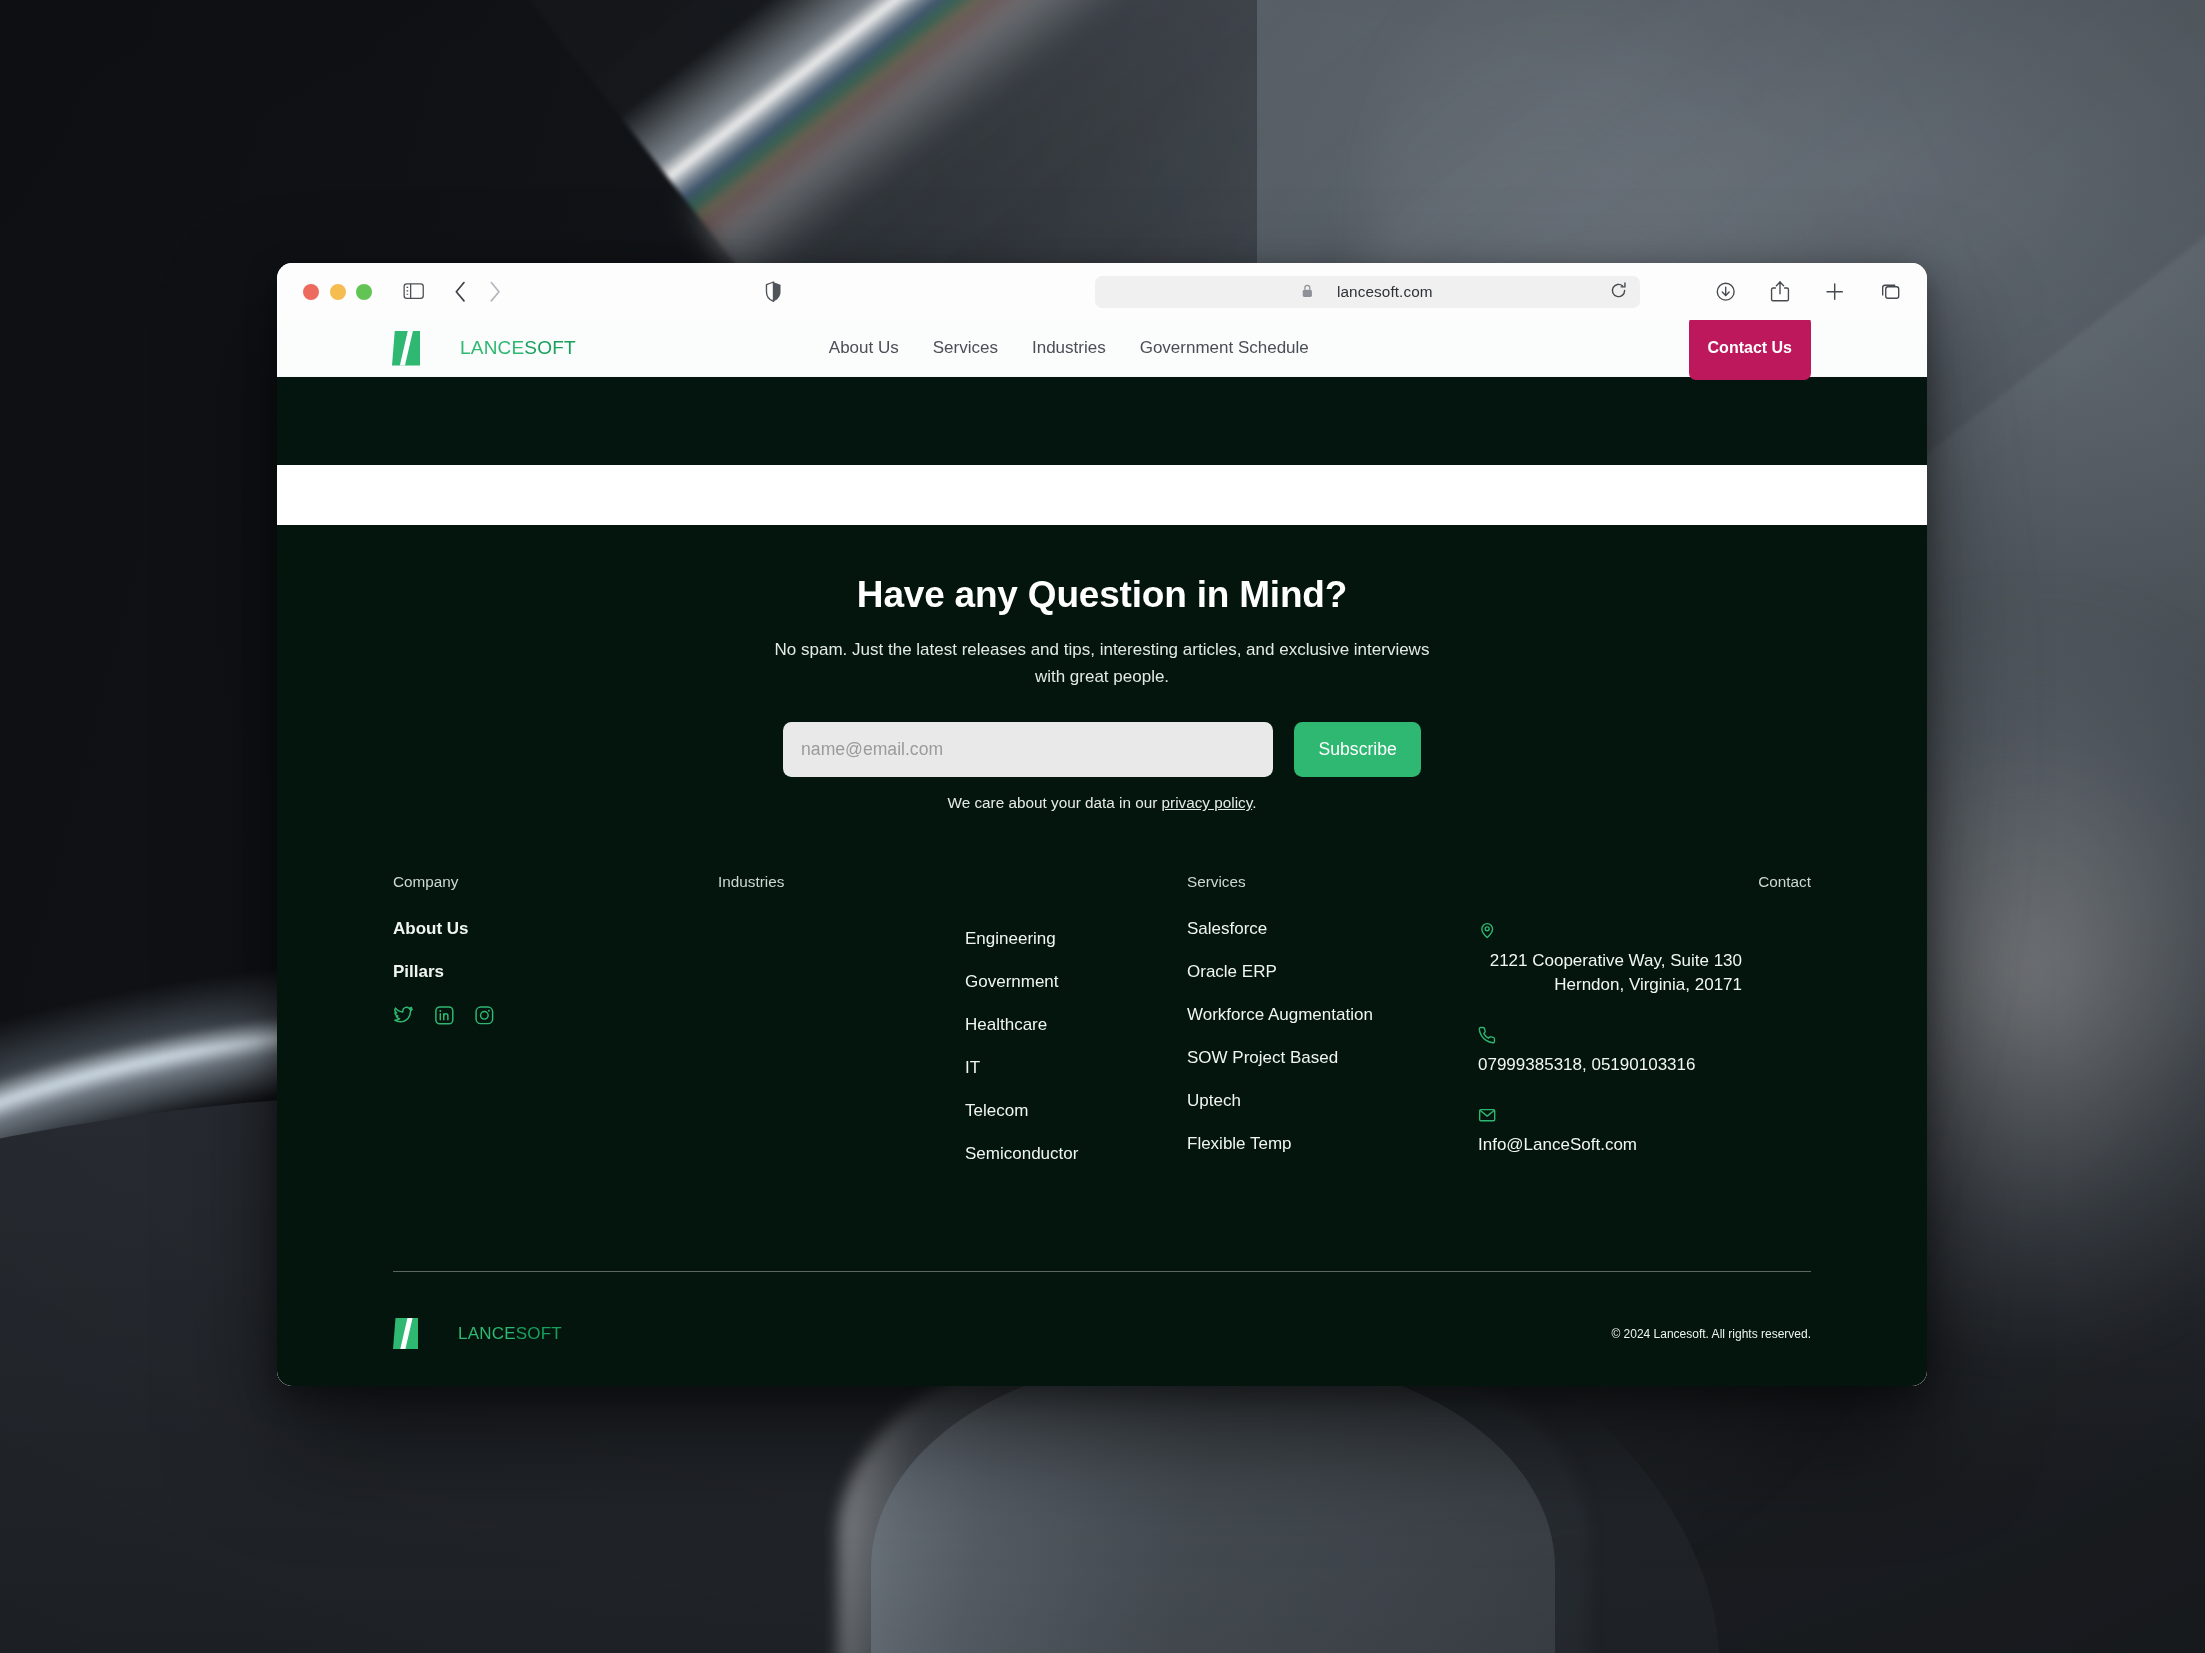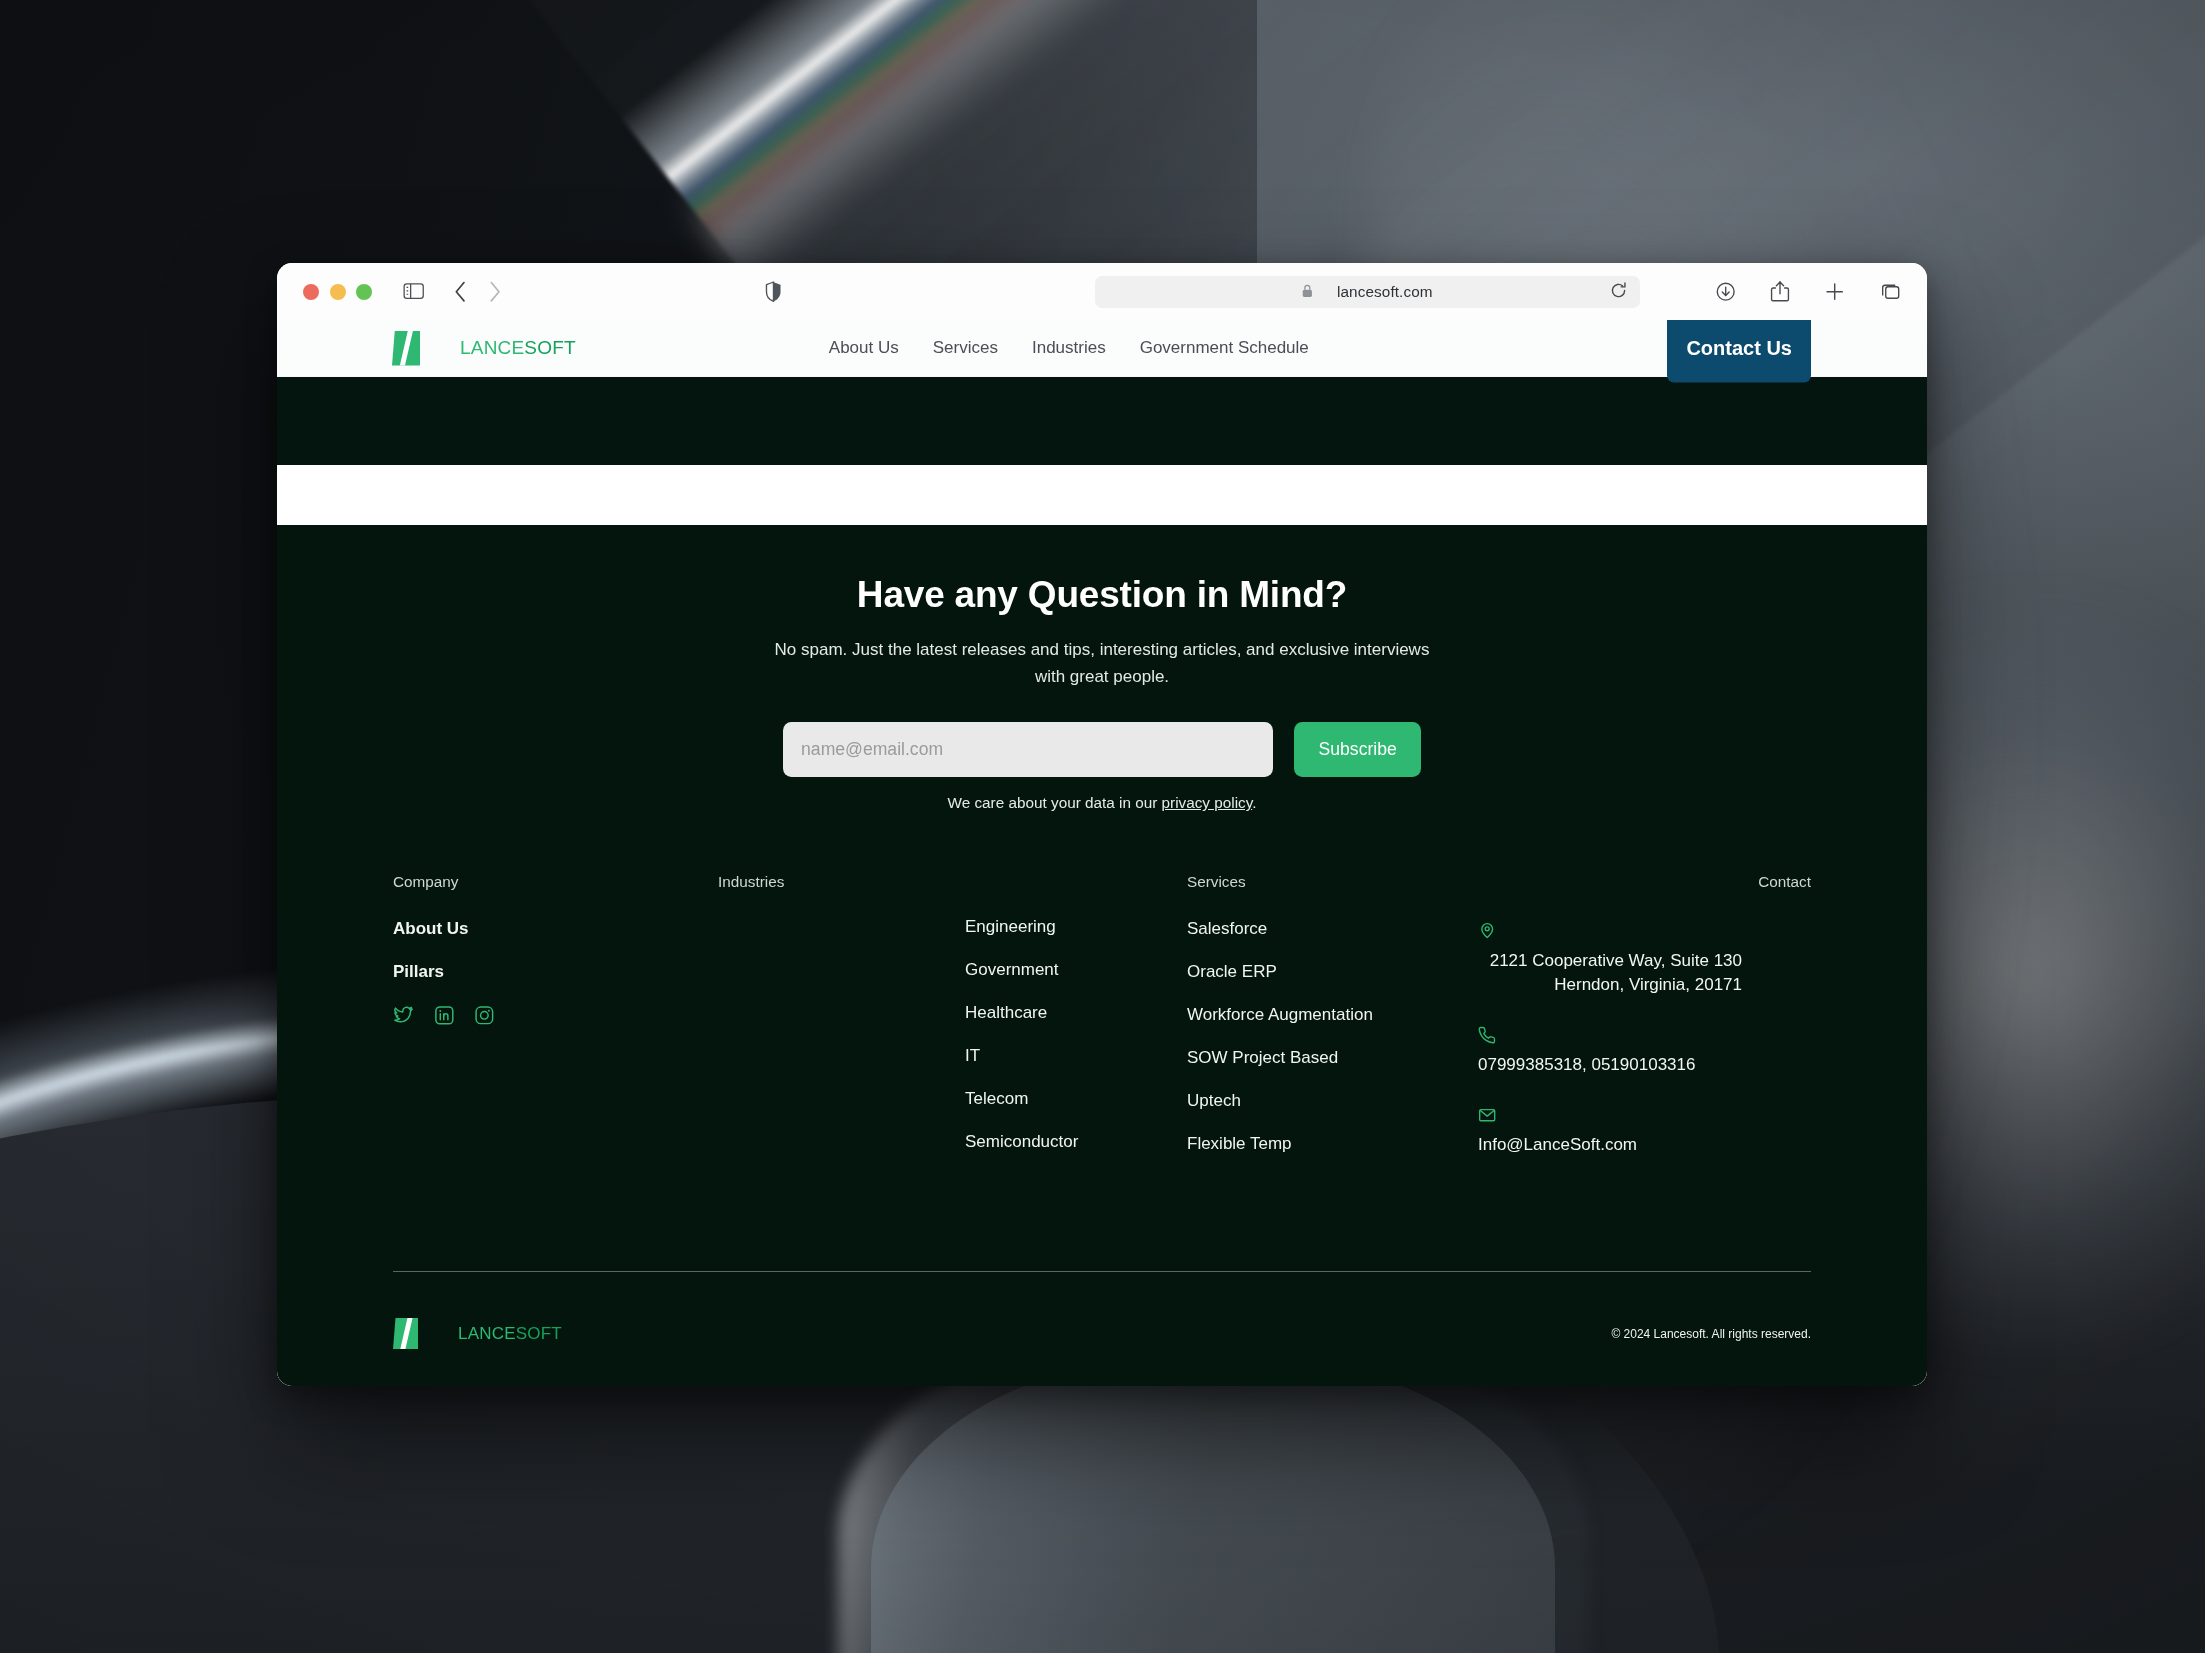--- a/index.html
+++ b/index.html
@@ -157,22 +157,22 @@
   }
   .logo-text{ font-size:19px; font-weight:400; letter-spacing:0.2px;padding-left:40px; }
   .logo-text .lt-a{ color:#2eb872; }
   .logo-text .lt-b{ color:#17a05c; }
 
   .site-nav{ display:flex; gap:34px; margin-left:253px; }
   .site-nav a{ font-size:17px; color:#4a4f55; text-decoration:none; white-space:nowrap; }
 
   .contact-btn{
     position:absolute; right:116px; top:50%; transform:translateY(-50%);
-    background:#0c4a6e; color:#fff; border:none; border-radius:6.9px;
-    font-size:20px; font-weight:600; padding:23px 19px; cursor:pointer;
+    background:#be185d; color:#fff; border:none; border-radius:6.9px;
+    font-size:16px; font-weight:600; padding:23px 19px; cursor:pointer;
     font-family:"Liberation Sans", sans-serif;
   }
 
   
   .cards-band{
     position:absolute; top:0; left:0; right:0; height:145px; background:#03150e;
   }
   .cards-row{
     position:absolute; top:-60px; left:115px; right:115px;
     display:flex; gap:25px;
@@ -221,21 +221,21 @@
   .col-ind{ width:247px; }
   .col-ind2{ width:222px; }
   .col-serv{ width:291px; }
   .col-contact{ flex:1;text-align:right; }
 
   .col-title{ font-size:15.3px; color:#cfd8d2; margin-bottom:28px; }
   .col ul{ list-style:none; }
   .col li{ margin-bottom:23px; }
   .col a{ font-size:17px; color:#f1f5f2; text-decoration:none; display:inline-block; }
   .col a.bold{ font-weight:700; }
-  .col-ind2 ul{ margin-top:0; }
+  .col-ind2 ul{ margin-top:12px; }
   .spacer-title{ height:44px; }
 
   .socials{ display:flex; gap:20px; margin-top:10.7px; }
   .socials .s{ color:#2eb872; display:flex; }
 
   .contact-list{ list-style:none; }
   .contact-list li{ display:flex; gap:6px; margin-bottom:26px; align-items:flex-start;flex-direction:column; }
   .contact-list .ci{ color:#2eb872; flex:0 0 auto; margin-top:2.3px; }
   .contact-list .ct{ font-size:17px; color:#f3f7f4; line-height:1.43; max-width:264px; }
 

